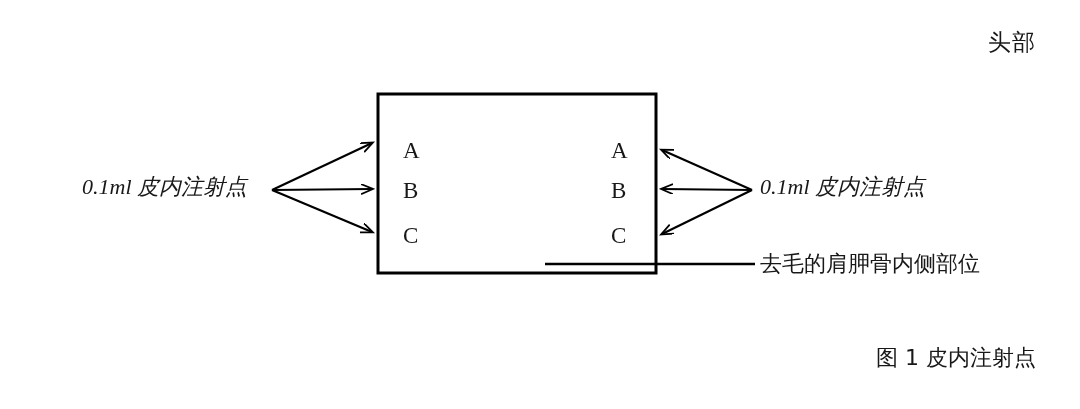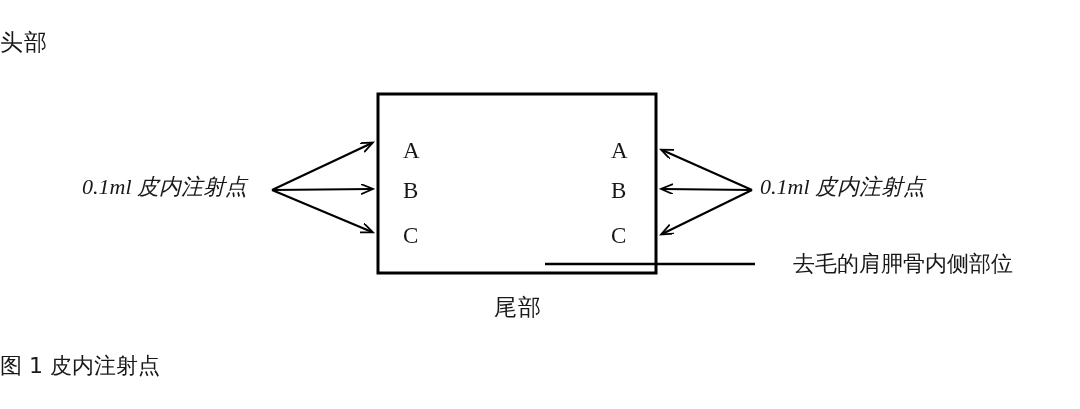--- a/index.html
+++ b/index.html
@@ -36,21 +36,21 @@
     font-family: "DejaVu Sans", "Liberation Sans", sans-serif;
   }
   .mixed {
     font-family: "Liberation Serif", "DejaVu Serif", serif;
     font-style: italic;
   }
   #head-label {
     left: 0;
     top: 31px;
     width: 1036px;
-    text-align: left;
+    text-align: right;
     font-size: 23px;
     letter-spacing: 1px;
   }
   #tail-label {
     left: 0;
     top: 296px;
     width: 1036px;
     text-align: center;
     font-size: 23px;
     letter-spacing: 1px;
@@ -62,27 +62,26 @@
   }
   #right-injection-label {
     left: 760px;
     top: 176px;
     font-size: 22px;
   }
   #shaved-area-label {
     left: 760px;
     top: 253px;
     font-size: 22px;
-    margin-left: 33px;
   }
   #figure-caption {
     left: 0;
-    top: 355px;
+    top: 347px;
     width: 1036px;
-    text-align: left;
+    text-align: right;
     font-size: 22px;
   }
   .site-letter {
     font-size: 23px;
     font-family: "Liberation Serif", "DejaVu Serif", serif;
   }
   .col-left-letter { left: 403px; }
   .col-right-letter { left: 611px; }
   .row-a { top: 139px; }
   .row-b { top: 179px; }
@@ -115,21 +114,20 @@
       <line x1="752" y1="190" x2="662" y2="150" stroke="#000000" stroke-width="2.2" marker-end="url(#arrowhead-left)"></line>
       <line x1="752" y1="190" x2="662" y2="189" stroke="#000000" stroke-width="2.2" marker-end="url(#arrowhead-left)"></line>
       <line x1="752" y1="190" x2="662" y2="234" stroke="#000000" stroke-width="2.2" marker-end="url(#arrowhead-left)"></line>
     </g>
 
     <line x1="545" y1="264" x2="755" y2="264" stroke="#000000" stroke-width="2.4"></line>
   </svg>
 
   <div class="label cjk" id="head-label">头部</div>
 
-  <div class="label cjk" id="tail-label">尾部</div>
 
   <div class="label mixed" id="left-injection-label">0.1ml 皮内注射点</div>
 
   <div class="label mixed" id="right-injection-label">0.1ml 皮内注射点</div>
 
   <div class="label cjk" id="shaved-area-label">去毛的肩胛骨内侧部位</div>
 
   <div class="label site-letter col-left-letter row-a">A</div>
   <div class="label site-letter col-left-letter row-b">B</div>
   <div class="label site-letter col-left-letter row-c">C</div>

